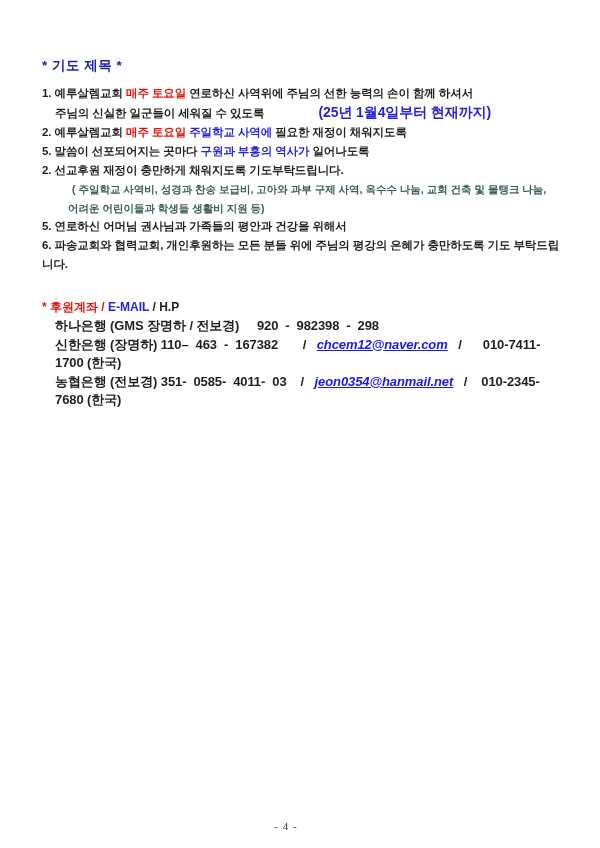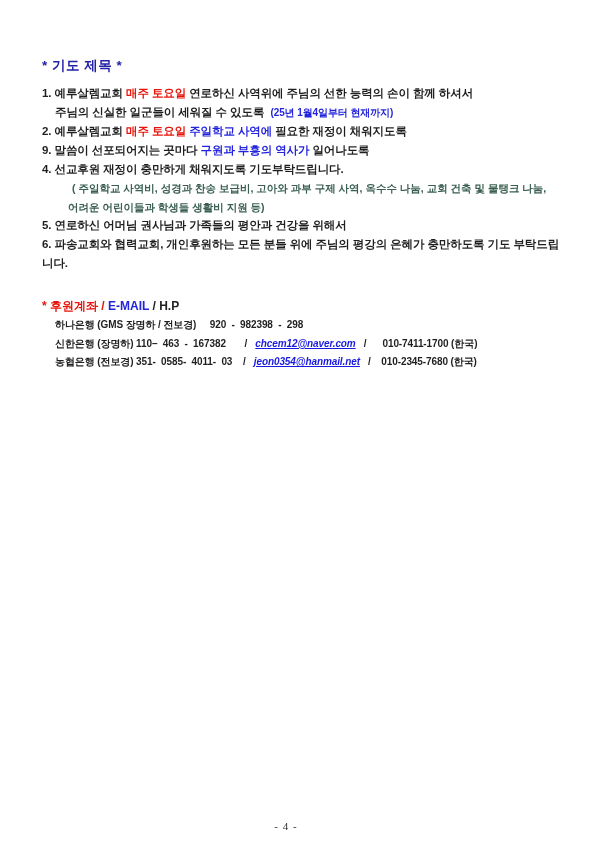--- a/index.html
+++ b/index.html
@@ -39,32 +39,32 @@
   .note2 { margin-left: 26px; }
   .c-red   { color: #e8130b; }
   .c-blue  { color: #2424dd; }
   .c-green { color: #3a5f50; }
   .note-line {
     font-size: 10.5px;
     font-weight: 700;
     line-height: 18.5px;
     white-space: pre-wrap;
   }
-  .date-note { font-size: 10px; }
+  .date-note { font-size: 14px; margin-left: 48px; }
   .support-header {
     margin-top: 23px;
     font-size: 12px;
     font-weight: 700;
     line-height: 20px;
     white-space: pre-wrap;
     color: #1f1f1f;
   }
   .bank-row {
     margin-left: 13px;
-    font-size: 10px;
+    font-size: 13px;
     font-weight: 700;
     color: #1f1f1f;
     line-height: 18.5px;
     white-space: pre-wrap;
     letter-spacing: -0.1px;
   }
   .link {
     color: #1a1ae0;
     text-decoration: underline;
     cursor: pointer;
@@ -89,23 +89,23 @@
   <div class="content">
 
     <div class="title">* 기도 제목 *</div>
 
     <div class="line"><span>1. 예루살렘교회 </span><span class="c-red">매주 토요일</span><span> 연로하신 사역위에 주님의 선한 능력의 손이 함께 하셔서</span></div>
 
     <div class="line indent1"><span>주님의 신실한 일군들이 세워질 수 있도록  </span><span class="c-blue date-note">(25년 1월4일부터 현재까지)</span></div>
 
     <div class="line"><span>2. 예루살렘교회 </span><span class="c-red">매주 토요일</span><span class="c-blue"> 주일학교 사역에</span><span> 필요한 재정이 채워지도록</span></div>
 
-    <div class="line"><span>9. 말씀이 선포되어지는 곳마다 </span><span class="c-blue">구원과 부흥의 역사가</span><span> 일어나도록</span></div>
+    <div class="line"><span>5. 말씀이 선포되어지는 곳마다 </span><span class="c-blue">구원과 부흥의 역사가</span><span> 일어나도록</span></div>
 
-    <div class="line">4. 선교후원 재정이 충만하게 채워지도록 기도부탁드립니다.</div>
+    <div class="line">2. 선교후원 재정이 충만하게 채워지도록 기도부탁드립니다.</div>
 
     <div class="note-line note1 c-green">( 주일학교 사역비, 성경과 찬송 보급비, 고아와 과부 구제 사역, 옥수수 나눔, 교회 건축 및 물탱크 나눔,</div>
     <div class="note-line note2 c-green">어려운 어린이들과 학생들 생활비 지원 등)</div>
 
     <div class="line">5. 연로하신 어머님 권사님과 가족들의 평안과 건강을 위해서</div>
 
     <div class="line">6. 파송교회와 협력교회, 개인후원하는 모든 분들 위에 주님의 평강의 은혜가 충만하도록 기도 부탁드립니다.</div>
 
     <div class="support-header"><span class="c-red">* 후원계좌 / </span><span class="c-blue">E-MAIL</span><span> / H.P</span></div>
 

